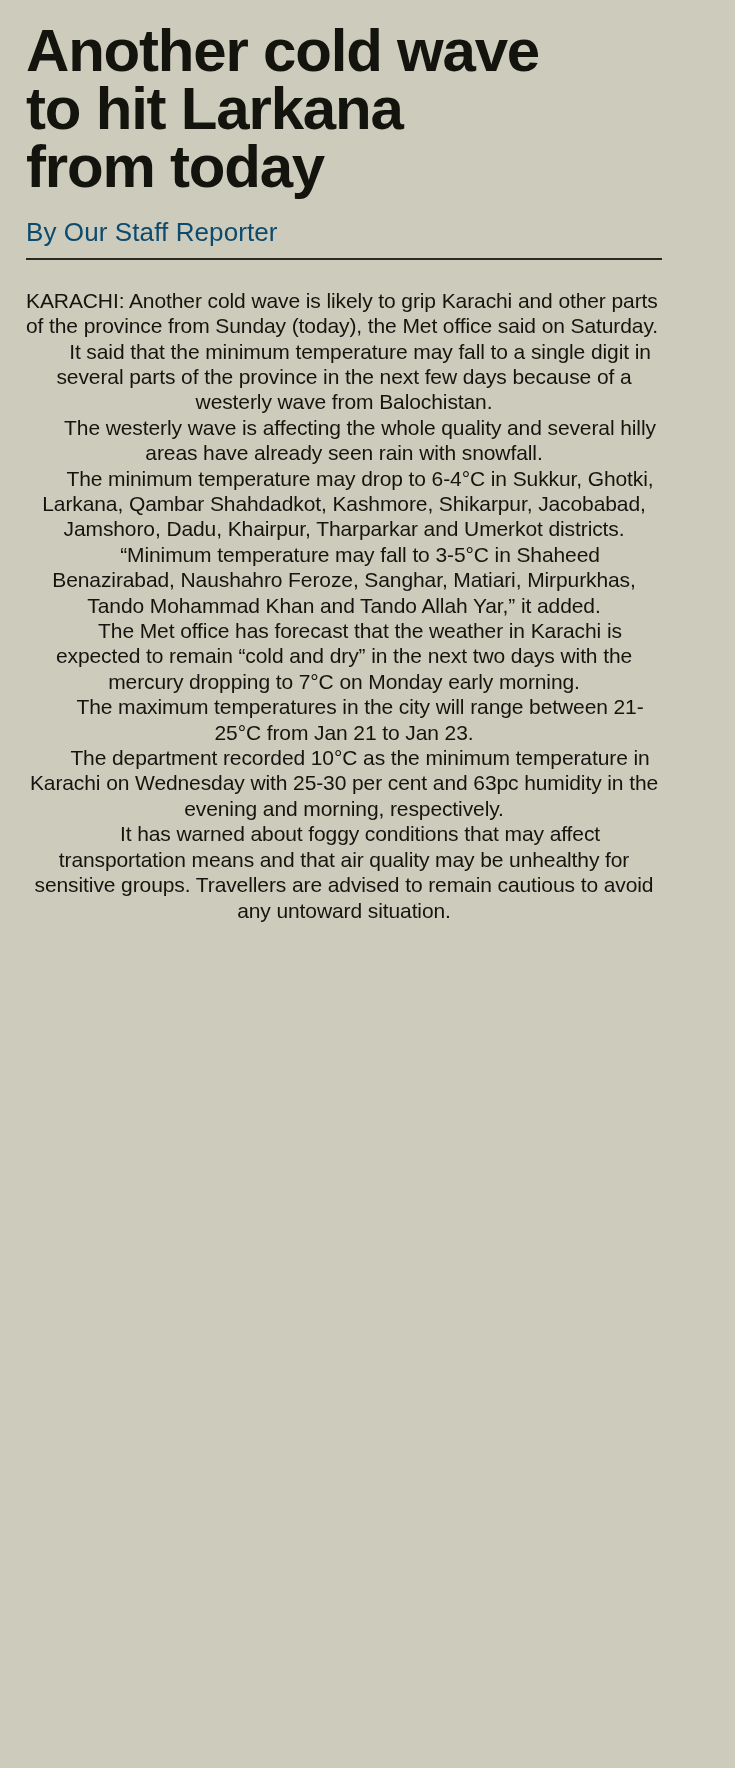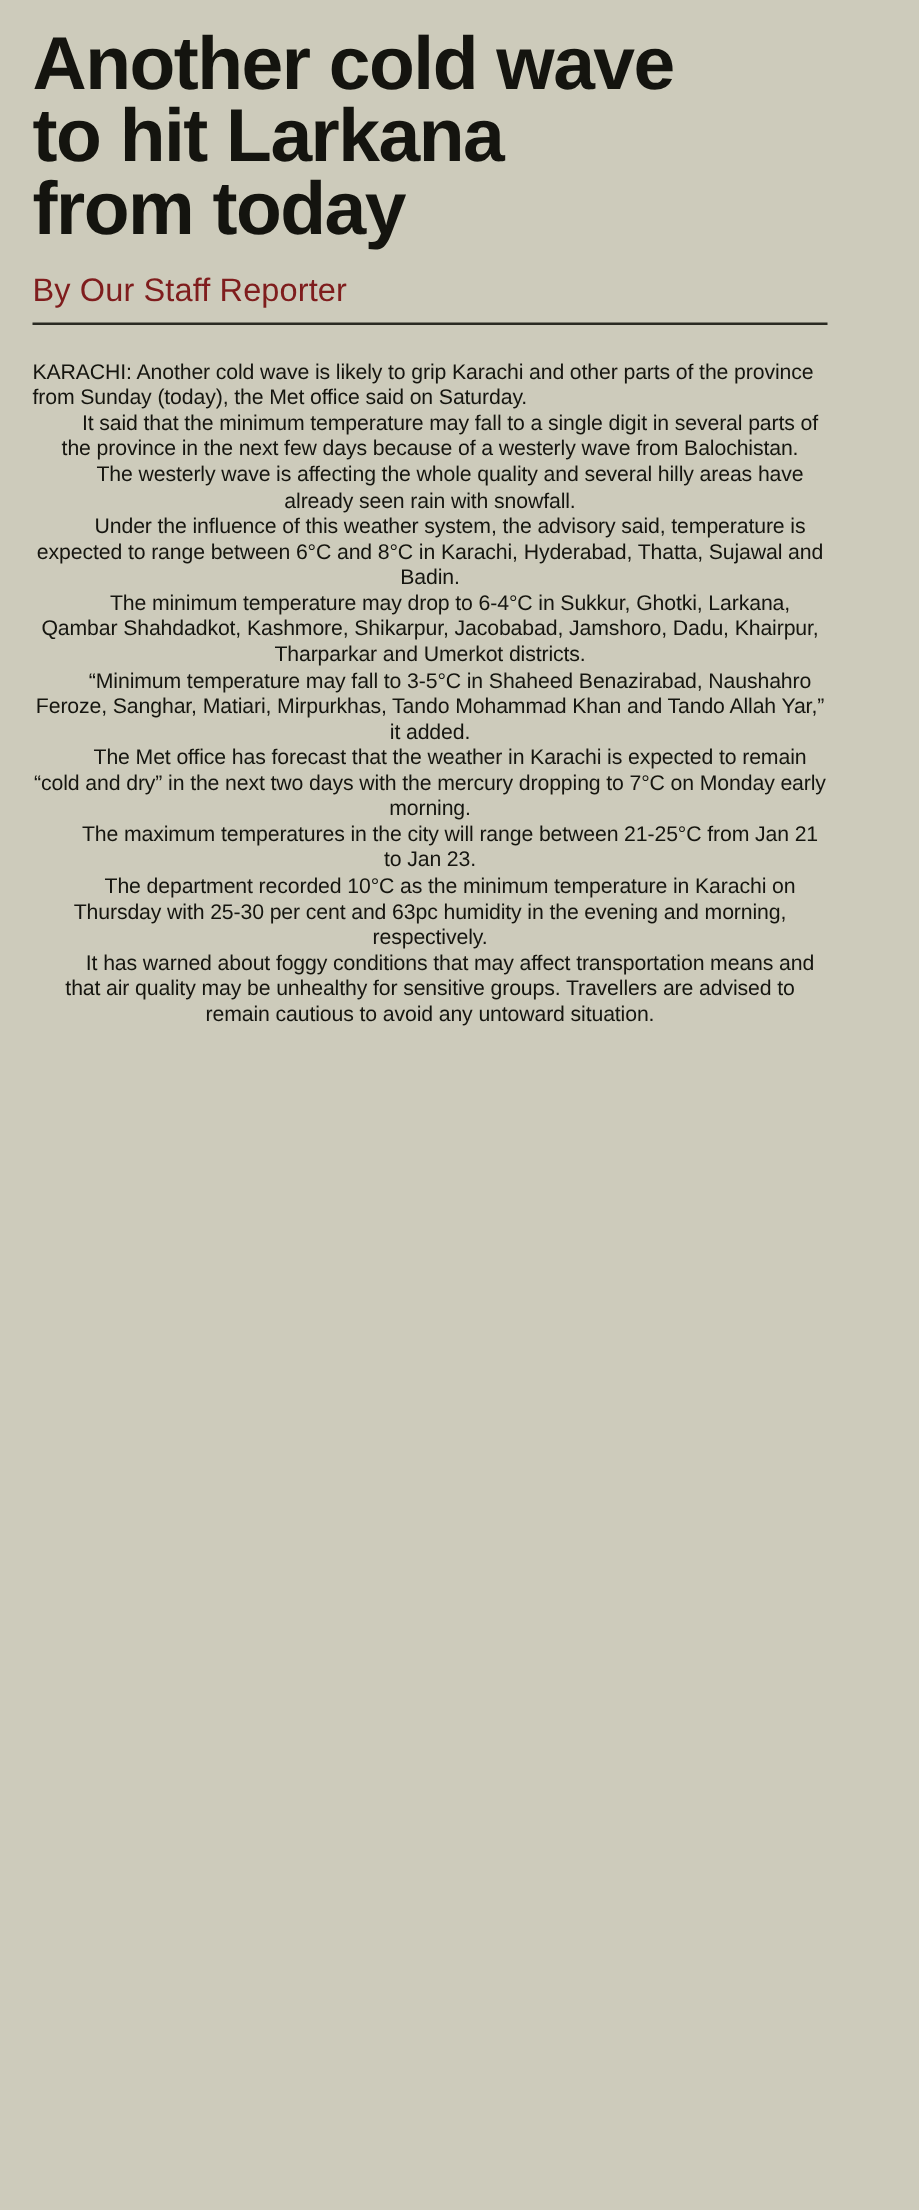--- a/index.html
+++ b/index.html
@@ -29,32 +29,32 @@
     color: #14140f;
     margin: 0 0 2px 0;
     max-width: 640px;
   }
   .headline .hl-line {
     display: block;
   }
   .byline {
     font-size: 26px;
     line-height: 1.2;
-    color: #7f1d1d;
+    color: #0c4a6e;
     margin: 20px 0 10px 0;
     letter-spacing: 0.1px;
   }
   .rule {
     border: 0;
     border-top: 2px solid #2a2a22;
     margin: 0 0 28px 0;
     width: 100%;
   }
   .body-copy {
-    font-size: 17px;
+    font-size: 21px;
     line-height: 1.21;
     color: #15150f;
     letter-spacing: -0.1px;
     text-align: left;
   }
   .body-copy p {
     margin: 0;
   }
   .body-copy p.indent {
     text-indent: 32px;
@@ -73,22 +73,21 @@
   </h1>
 
   <div class="byline">By Our Staff Reporter</div>
 
   <hr class="rule">
 
   <div class="body-copy">
     <p>KARACHI: Another cold wave is likely to grip Karachi and other parts of the province from Sunday (today), the Met office said on Saturday.</p>
     <p class="indent">It said that the minimum temperature may fall to a single digit in several parts of the province in the next few days because of a westerly wave from Balochistan.</p>
     <p class="indent">The westerly wave is affecting the whole quality and several hilly areas have already seen rain with snowfall.</p>
-    <p class="indent">Under the influence of this weather system, the advisory said, temperature is expected to range between 6°C and 8°C in Karachi, Hyderabad, Thatta, Sujawal and Badin.</p>
     <p class="indent">The minimum temperature may drop to 6-4°C in Sukkur, Ghotki, Larkana, Qambar Shahdadkot, Kashmore, Shikarpur, Jacobabad, Jamshoro, Dadu, Khairpur, Tharparkar and Umerkot districts.</p>
     <p class="indent">“Minimum temperature may fall to 3-5°C in Shaheed Benazirabad, Naushahro Feroze, Sanghar, Matiari, Mirpurkhas, Tando Mohammad Khan and Tando Allah Yar,” it added.</p>
     <p class="indent">The Met office has forecast that the weather in Karachi is expected to remain “cold and dry” in the next two days with the mercury dropping to 7°C on Monday early morning.</p>
     <p class="indent">The maximum temperatures in the city will range between 21-25°C from Jan 21 to Jan 23.</p>
-    <p class="indent">The department recorded 10°C as the minimum temperature in Karachi on Thursday with 25-30 per cent and 63pc humidity in the evening and morning, respectively.</p>
+    <p class="indent">The department recorded 10°C as the minimum temperature in Karachi on Wednesday with 25-30 per cent and 63pc humidity in the evening and morning, respectively.</p>
     <p class="indent">It has warned about foggy conditions that may affect transportation means and that air quality may be unhealthy for sensitive groups. Travellers are advised to remain cautious to avoid any untoward situation.</p>
   </div>
 
 </div>
 
 </body></html>

